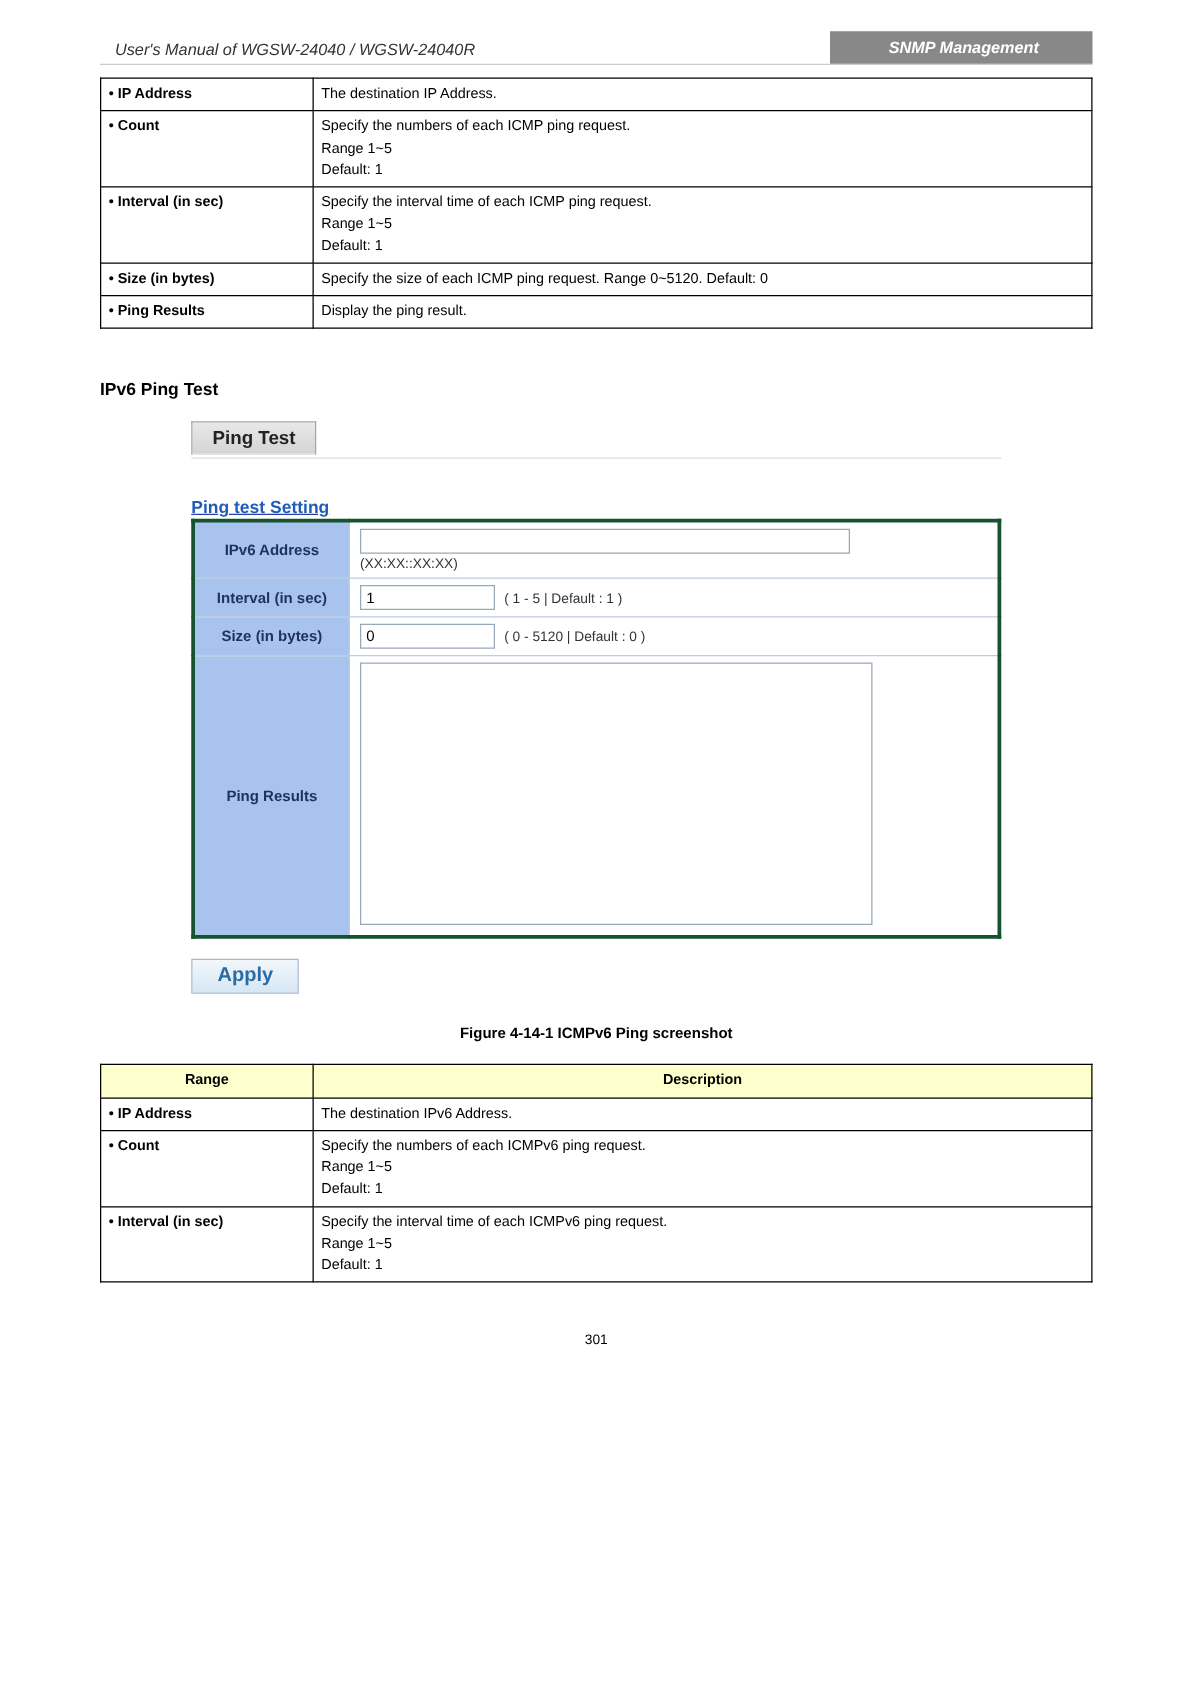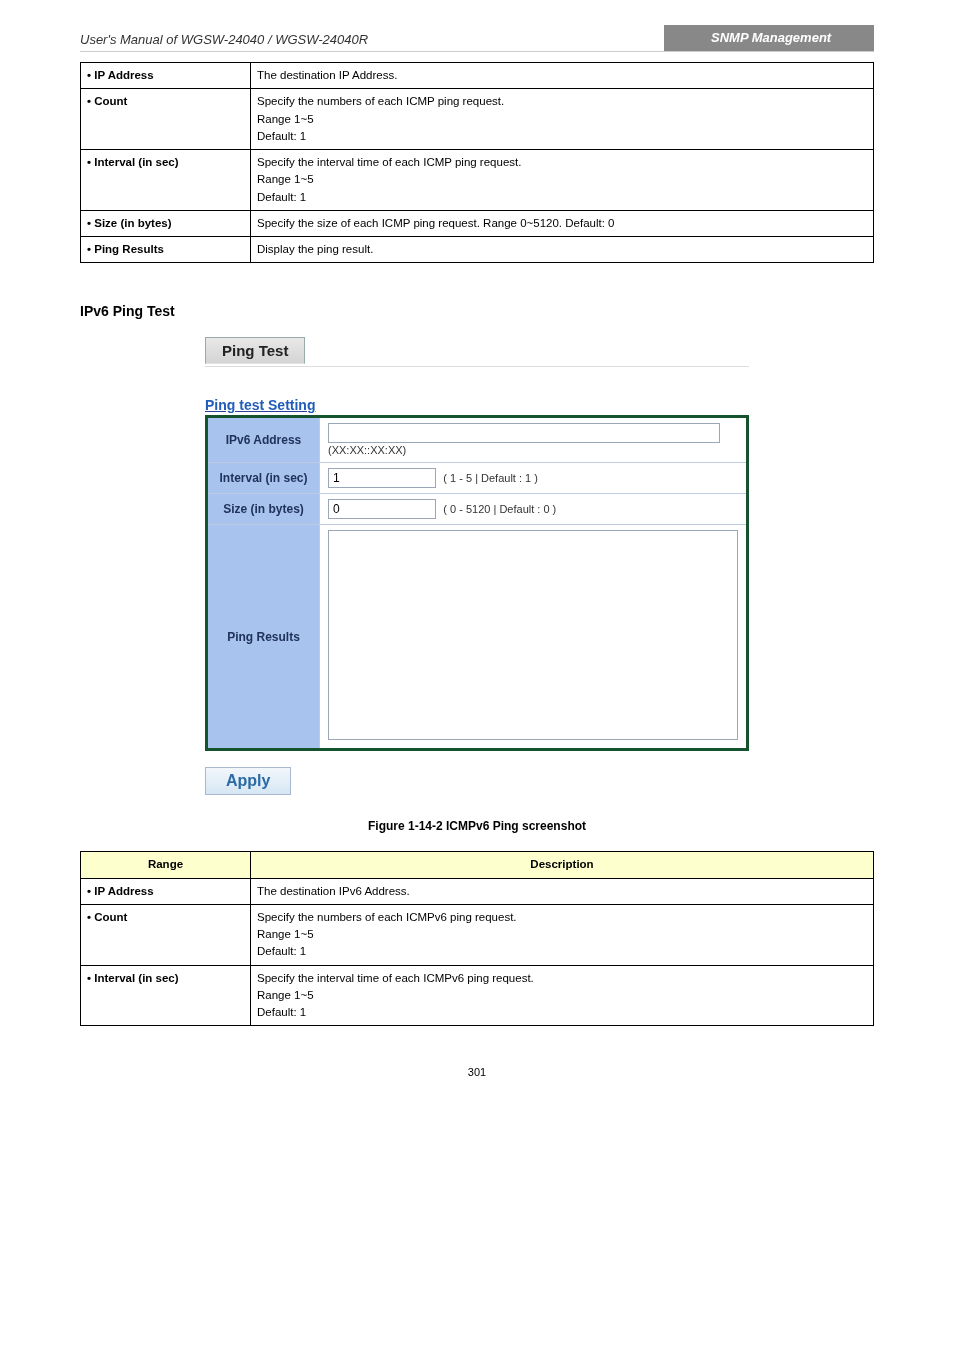--- a/index.html
+++ b/index.html
@@ -13,21 +13,21 @@
     padding-top: 30px;
   }
   .header-bar {
     position: relative;
     height: 22px;
     border-bottom: 1px solid #ccc;
     margin: 0 80px 10px 80px;
   }
   .header-title {
     position: absolute;
-    left: 0;
+    left: 12px;
     top: 2px;
     font-style: italic;
     font-size: 13px;
     color: #333;
   }
   .header-right {
     position: absolute;
     right: 0;
     top: -5px;
     width: 210px;
@@ -65,21 +65,21 @@
 
   .section-title {
     margin: 40px 80px 6px 80px;
     font-size: 14px;
     font-weight: bold;
   }
 
   
   .figure-wrap {
     margin: 18px auto 24px auto;
-    width: 544px;
+    width: 648px;
   }
   .ping-title-bar {
     display: inline-block;
     border: 1px solid #9aa;
     border-bottom: 1px solid #e3e3e3;
     background: linear-gradient(#e8e8e8,#d4d4d4);
     color: #222;
     font-weight: bold;
     font-size: 15px;
     padding: 4px 16px;
@@ -248,21 +248,21 @@
         <tr>
           <td class="pt-label">Ping Results</td>
           <td><textarea readonly="" style=""></textarea></td>
         </tr>
       </tbody>
   </table>
 
   <button class="apply-btn">Apply</button>
 </div>
 
-<div class="fig-caption">Figure 1-14-2 ICMPv6 Ping screenshot</div>
+<div class="fig-caption">Figure 4-14-1 ICMPv6 Ping screenshot</div>
 
 <table class="def-table">
   <thead>
     <tr class="hrow">
       <th>Range</th>
       <th>Description</th>
     </tr>
   </thead>
   <tbody id="lower-tbody">
       <tr>

